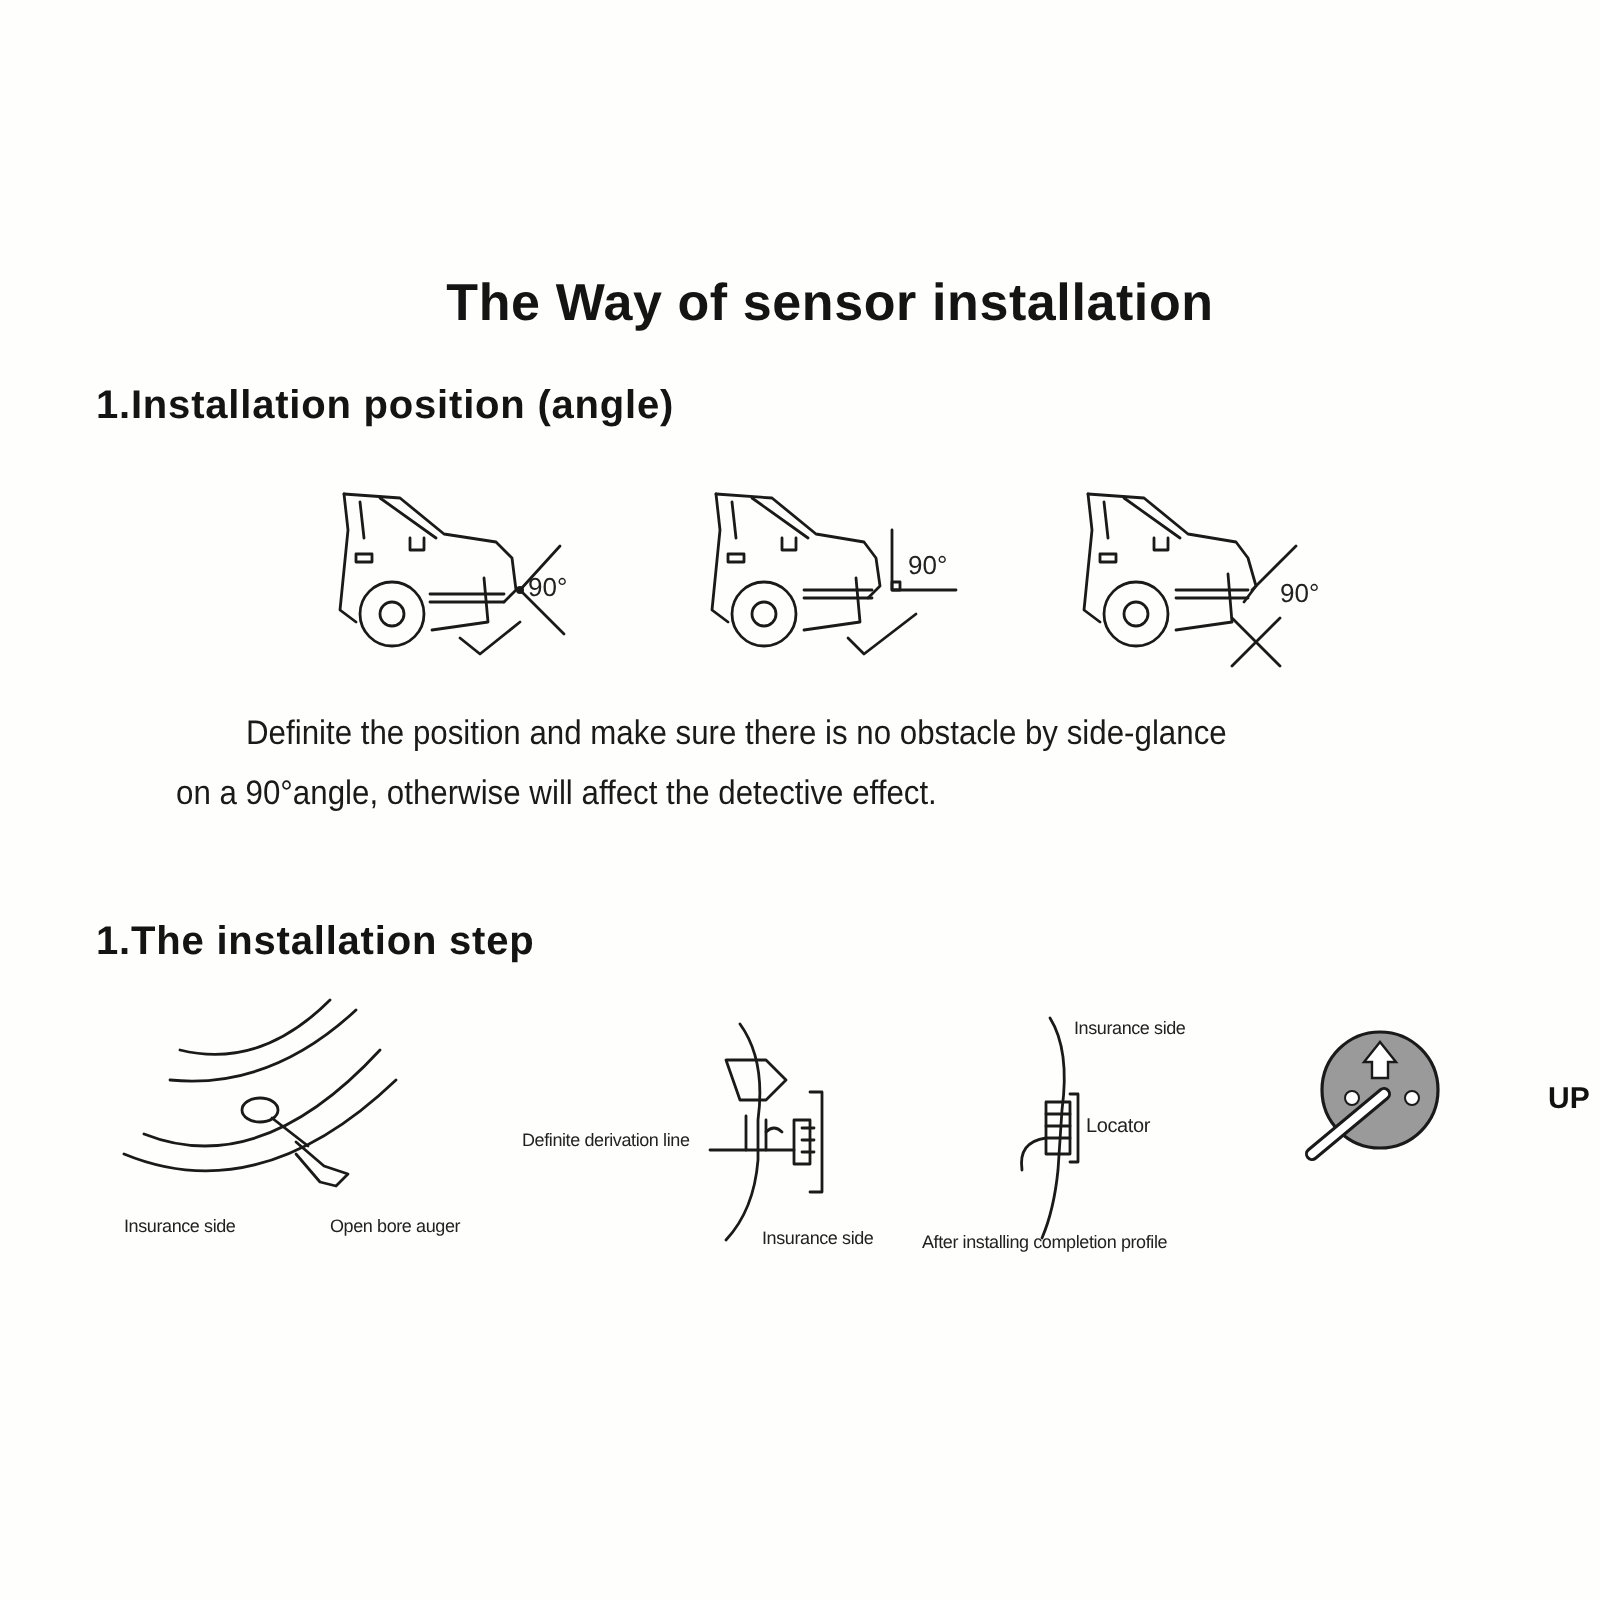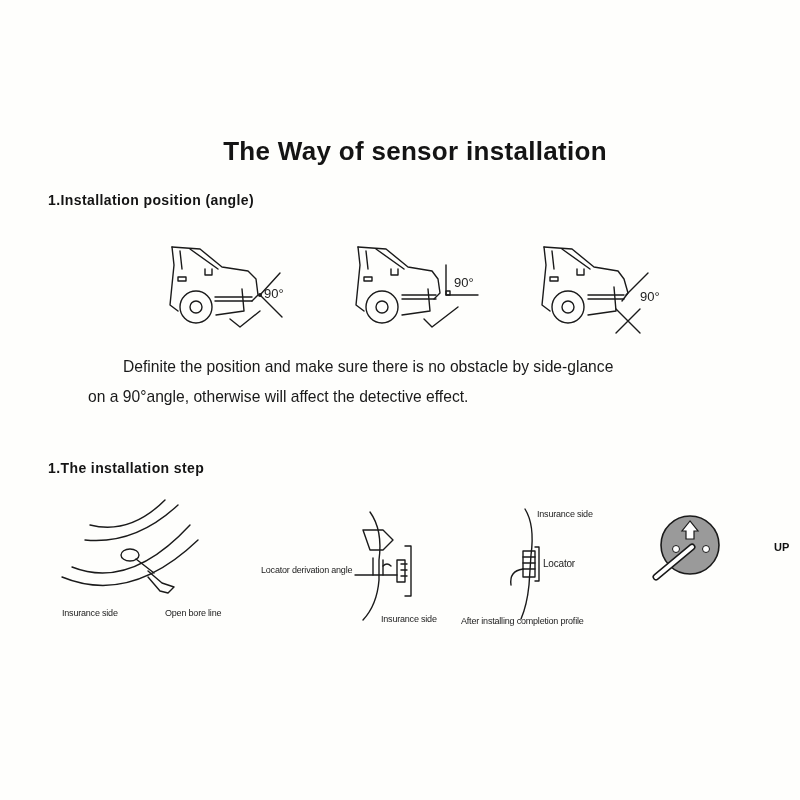--- a/index.html
+++ b/index.html
@@ -6,21 +6,21 @@
   body {
     width:800px; height:800px; background:#fefefc; position:relative; overflow:hidden;
     font-family:"Liberation Sans", sans-serif; color:#111;
   }
   .abs { position:absolute; }
   .title {
     left:0; width:830px; top:136px; text-align:center;
     font-size:26px; font-weight:bold; letter-spacing:0.3px; color:#141414;
   }
   .section-h {
-    font-size:14px; font-weight:bold; color:#141414; letter-spacing:0.4px;
+    font-size:20px; font-weight:bold; color:#141414; letter-spacing:0.4px;
   }
   .para {
     font-size:17px; color:#1a1a1a; line-height:30px; transform:scaleX(0.92); transform-origin:left top;
   }
   .lbl-small {
     font-size:9px; font-weight:normal; color:#222; white-space:nowrap; letter-spacing:-0.2px;
   }
   .deg { font-size:13px; color:#222; }
   svg { position:absolute; overflow:visible; }
   svg .ln { stroke:#1a1a1a; stroke-width:1.4; fill:none; stroke-linecap:round; stroke-linejoin:round; }
@@ -97,35 +97,35 @@
   <svg width="210" height="130">
     <path class="ln" d="M40 30 Q80 40 115 5"></path>
     <path class="ln" d="M35 45 Q85 50 128 10"></path>
     <path class="ln" d="M22 72 Q80 95 140 30"></path>
     <path class="ln" d="M12 82 Q80 110 148 45"></path>
     <ellipse class="ln" cx="80" cy="60" rx="9" ry="6"></ellipse>
     <path class="ln" d="M86 64 L104 78"></path>
     <path class="ln" d="M98 76 L112 88 L124 92 L118 98 L110 96 L98 82"></path>
   </svg>
   <span class="abs lbl-small" style="left:12px; top:113px;">Insurance side</span>
-  <span class="abs lbl-small" style="left:115px; top:113px;">Open bore line</span>
+  <span class="abs lbl-small" style="left:115px; top:113px;">Open bore auger</span>
 </div>
 
 <div class="abs" style="left:255px; top:500px; width:200px; height:140px;">
   <svg width="200" height="140">
     <path class="ln" d="M115 12 Q128 30 124 60 L124 80 Q122 105 108 120" stroke-width="3"></path>
     <path class="ln" d="M108 30 L128 30 L138 40 L128 50 L115 50 Z"></path>
     <path class="ln" d="M118 58 L118 75 M128 60 L128 75"></path>
     <rect class="ln" x="142" y="60" width="8" height="22"></rect>
     <path class="ln" d="M150 46 L156 46 L156 96 L150 96"></path>
     <path class="ln" d="M146 64 L152 64 M146 70 L152 70 M146 76 L152 76"></path>
     <path class="ln" d="M100 75 L142 75"></path>
     <path class="ln" d="M128 66 Q132 62 136 66"></path>
   </svg>
-  <span class="abs lbl-small" style="left:6px; top:65px;">Locator derivation angle</span>
+  <span class="abs lbl-small" style="left:6px; top:65px;">Definite derivation line</span>
   <span class="abs lbl-small" style="left:126px; top:114px;">Insurance side</span>
 </div>
 
 <div class="abs" style="left:455px; top:495px; width:170px; height:140px;">
   <svg width="170" height="140">
     <path class="ln" d="M70 14 Q80 30 76 60 L74 90 Q72 110 66 124" stroke-width="3"></path>
     <rect class="ln" x="68" y="56" width="12" height="26"></rect>
     <path class="ln" d="M68 62 L80 62 M68 68 L80 68 M68 74 L80 74"></path>
     <path class="ln" d="M80 52 L84 52 L84 86 L80 86"></path>
     <path class="ln" d="M68 74 Q54 76 56 90"></path>
@@ -137,14 +137,14 @@
 
 <div class="abs" style="left:640px; top:505px; width:140px; height:100px;">
   <svg width="140" height="100">
     <circle cx="50" cy="40" r="29" fill="#9a9a9a" stroke="#1a1a1a" stroke-width="1.6"></circle>
     <path d="M50 16 L42 26 L46 26 L46 34 L54 34 L54 26 L58 26 Z" fill="#fff" stroke="#1a1a1a" stroke-width="1.2"></path>
     <circle cx="36" cy="44" r="3.5" fill="#fff" stroke="#1a1a1a" stroke-width="1"></circle>
     <circle cx="66" cy="44" r="3.5" fill="#fff" stroke="#1a1a1a" stroke-width="1"></circle>
     <path d="M52 42 L16 72" stroke="#1a1a1a" stroke-width="7" stroke-linecap="round"></path>
     <path d="M52 42 L16 72" stroke="#fff" stroke-width="4" stroke-linecap="round"></path>
   </svg>
-  <span class="abs" style="left:97px; top:36px; font-size:11px; font-weight:bold;padding-left:37px;">UP</span>
+  <span class="abs" style="left:97px; top:36px; font-size:15px; font-weight:bold;padding-left:37px;">UP</span>
 </div>
 
 </body></html>

